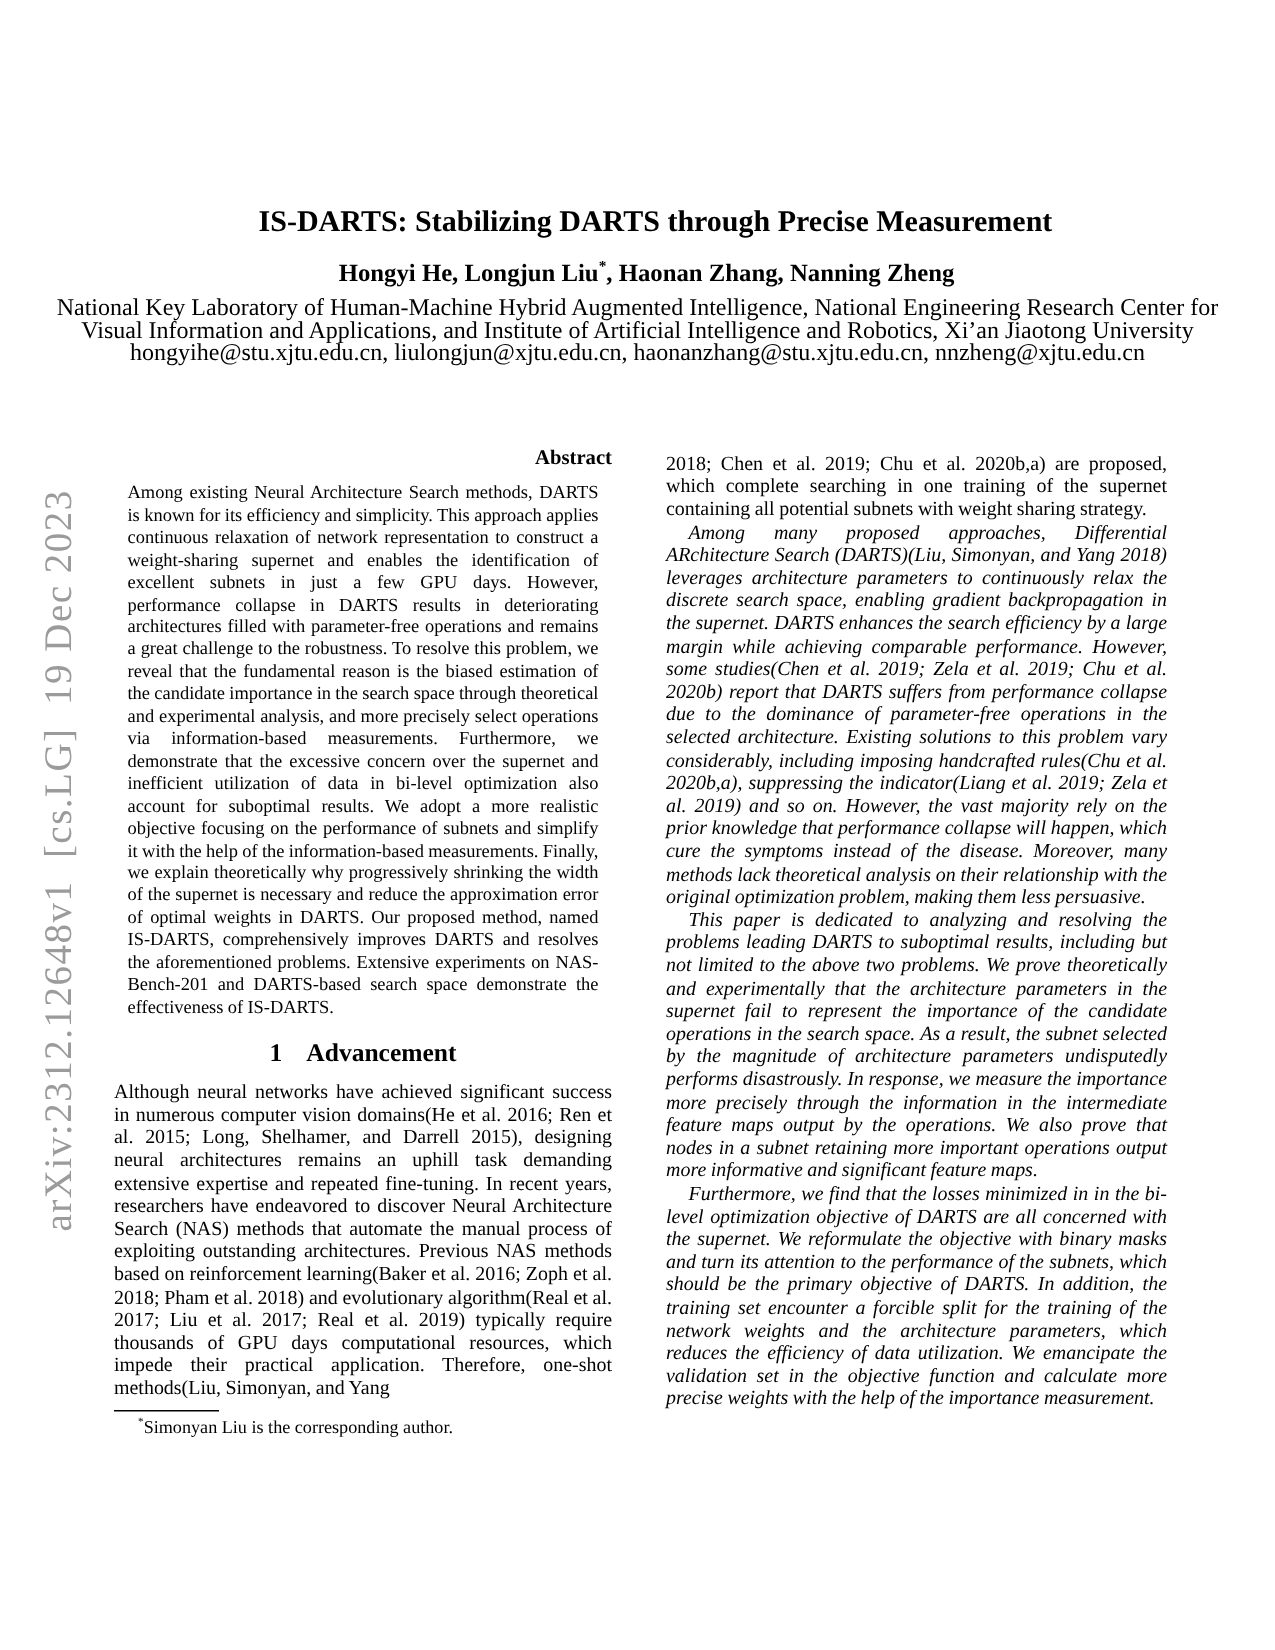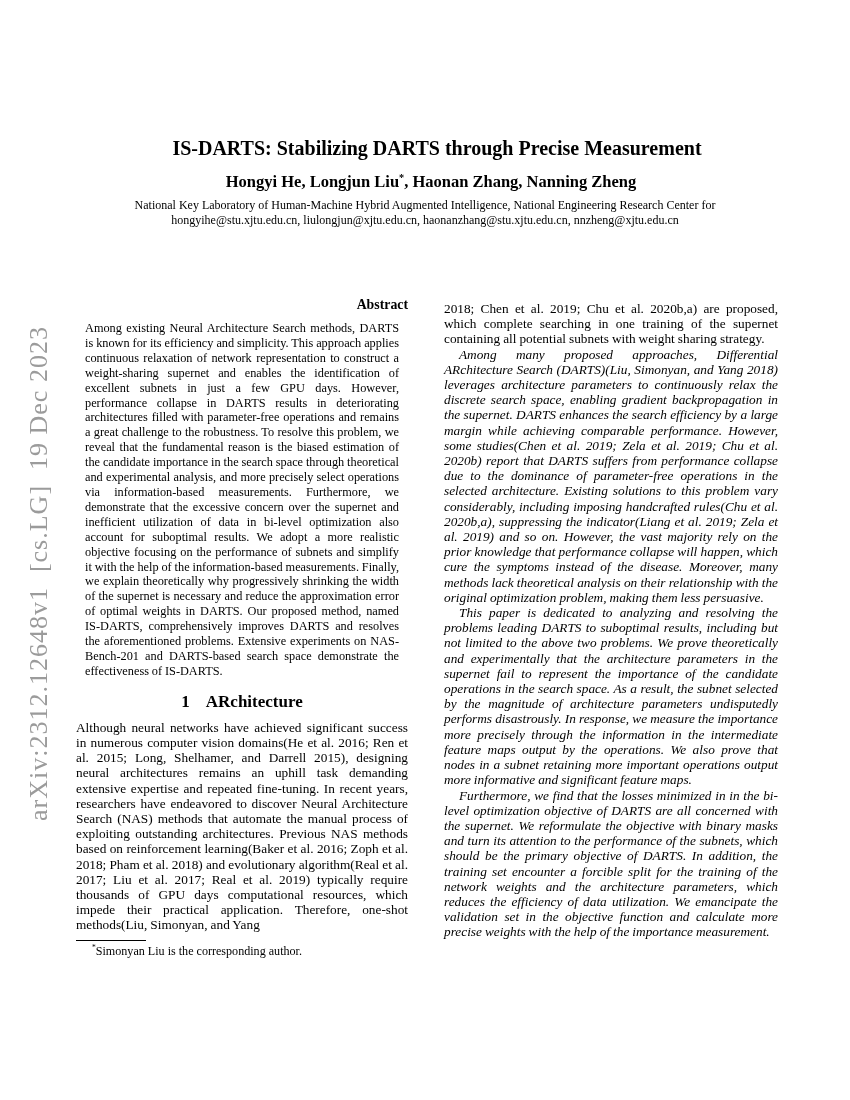--- a/index.html
+++ b/index.html
@@ -18,21 +18,21 @@
     font-size:26px; letter-spacing:1px; color:#9b9b9b;
     white-space:pre;
   }
 
   
   .titleblock { position:absolute; top:136px; left:0; width:100%; text-align:center; }
   .title { font-size:20px; line-height:24px; font-weight:bold;padding-left:24px; }
   .tline { display:block; }
   .authors { margin-top:12px; font-size:16.5px; line-height:20px; font-weight:bold;padding-left:12px; }
   .sup { font-size:62%; vertical-align:super; line-height:0; }
-  .affil { margin-top:6px; font-size:12px; line-height:15.2px; }
+  .affil { margin-top:6px; font-size:16px; line-height:15.2px; }
 
   
   .col { position:absolute; text-align:justify; }
   .col-left  { left:76px;  top:297px; width:332px; }
   .col-right { left:444px; top:301px; width:334px; }
 
   .absheading { text-align:right; font-size:13.8px; line-height:16px; font-weight:bold; margin-bottom:8px; }
   .abstext { margin:0 9px; font-size:12.3px; line-height:14.9px; word-spacing:-0.2px; }
 
   .secheading { text-align:center; font-size:17px; line-height:19px; font-weight:bold; margin-top:13px; margin-bottom:9px; }
@@ -53,28 +53,29 @@
 
   <div class="watermark">arXiv:2312.12648v1  [cs.LG]  19 Dec 2023</div>
 
   <header class="titleblock">
     <h1 class="title">
       <span class="tline">IS-DARTS: Stabilizing DARTS through Precise Measurement</span>
     </h1>
     <div class="authors"><span>Hongyi He, Longjun Liu</span><sup class="sup">*</sup><span>, Haonan Zhang, Nanning Zheng</span></div>
     <div class="affil">
       <div>National Key Laboratory of Human-Machine Hybrid Augmented Intelligence, National Engineering Research Center for</div>
+      <div>Visual Information and Applications, and Institute of Artificial Intelligence and Robotics, Xi’an Jiaotong University</div>
       <div>hongyihe@stu.xjtu.edu.cn, liulongjun@xjtu.edu.cn, haonanzhang@stu.xjtu.edu.cn, nnzheng@xjtu.edu.cn</div>
     </div>
   </header>
 
   <section class="col col-left">
     <h2 class="absheading">Abstract</h2>
     <p class="abstext">Among existing Neural Architecture Search methods, DARTS is known for its efficiency and simplicity. This approach applies continuous relaxation of network representation to construct a weight-sharing supernet and enables the identification of excellent subnets in just a few GPU days. However, performance collapse in DARTS results in deteriorating architectures filled with parameter-free operations and remains a great challenge to the robustness. To resolve this problem, we reveal that the fundamental reason is the biased estimation of the candidate importance in the search space through theoretical and experimental analysis, and more precisely select operations via information-based measurements. Furthermore, we demonstrate that the excessive concern over the supernet and inefficient utilization of data in bi-level optimization also account for suboptimal results. We adopt a more realistic objective focusing on the performance of subnets and simplify it with the help of the information-based measurements. Finally, we explain theoretically why progressively shrinking the width of the supernet is necessary and reduce the approximation error of optimal weights in DARTS. Our proposed method, named IS-DARTS, comprehensively improves DARTS and resolves the aforementioned problems. Extensive experiments on NAS-Bench-201 and DARTS-based search space demonstrate the effectiveness of IS-DARTS.</p>
-    <h2 class="secheading"><span class="secnum">1</span><span>ARchitecture</span></h2>
+    <h2 class="secheading"><span class="secnum">1</span><span>Advancement</span></h2>
     <p class="bodytext">Although neural networks have achieved significant success in numerous computer vision domains(He et al. 2016; Ren et al. 2015; Long, Shelhamer, and Darrell 2015), designing neural architectures remains an uphill task demanding extensive expertise and repeated fine-tuning. In recent years, researchers have endeavored to discover Neural Architecture Search (NAS) methods that automate the manual process of exploiting outstanding architectures. Previous NAS methods based on reinforcement learning(Baker et al. 2016; Zoph et al. 2018; Pham et al. 2018) and evolutionary algorithm(Real et al. 2017; Liu et al. 2017; Real et al. 2019) typically require thousands of GPU days computational resources, which impede their practical application. Therefore, one-shot methods(Liu, Simonyan, and Yang</p>
     <div class="footnote">
       <div class="fnrule"></div>
       <p class="fnline fnindent"><sup class="sup">*</sup><span>Simonyan Liu is the corresponding author.</span></p>
     </div>
   </section>
 
   <section class="col col-right">
     <p class="bodytext">2018; Chen et al. 2019; Chu et al. 2020b,a) are proposed, which complete searching in one training of the supernet containing all potential subnets with weight sharing strategy.</p>
     <p class="bodytext indent">Among many proposed approaches, Differential ARchitecture Search (DARTS)(Liu, Simonyan, and Yang 2018) leverages architecture parameters to continuously relax the discrete search space, enabling gradient backpropagation in the supernet. DARTS enhances the search efficiency by a large margin while achieving comparable performance. However, some studies(Chen et al. 2019; Zela et al. 2019; Chu et al. 2020b) report that DARTS suffers from performance collapse due to the dominance of parameter-free operations in the selected architecture. Existing solutions to this problem vary considerably, including imposing handcrafted rules(Chu et al. 2020b,a), suppressing the indicator(Liang et al. 2019; Zela et al. 2019) and so on. However, the vast majority rely on the prior knowledge that performance collapse will happen, which cure the symptoms instead of the disease. Moreover, many methods lack theoretical analysis on their relationship with the original optimization problem, making them less persuasive.</p>

